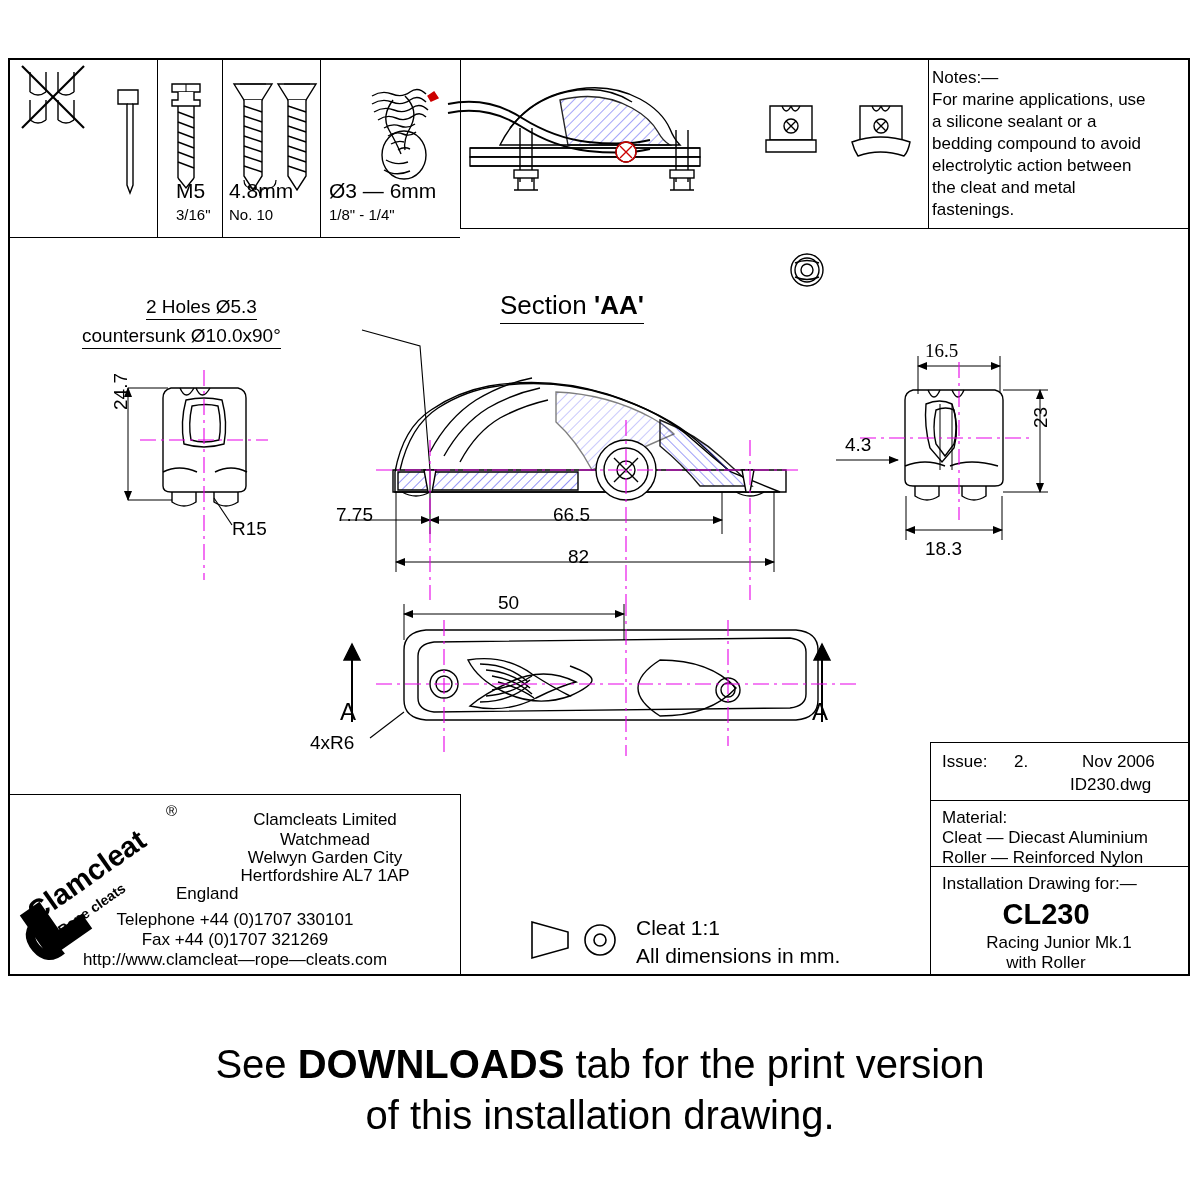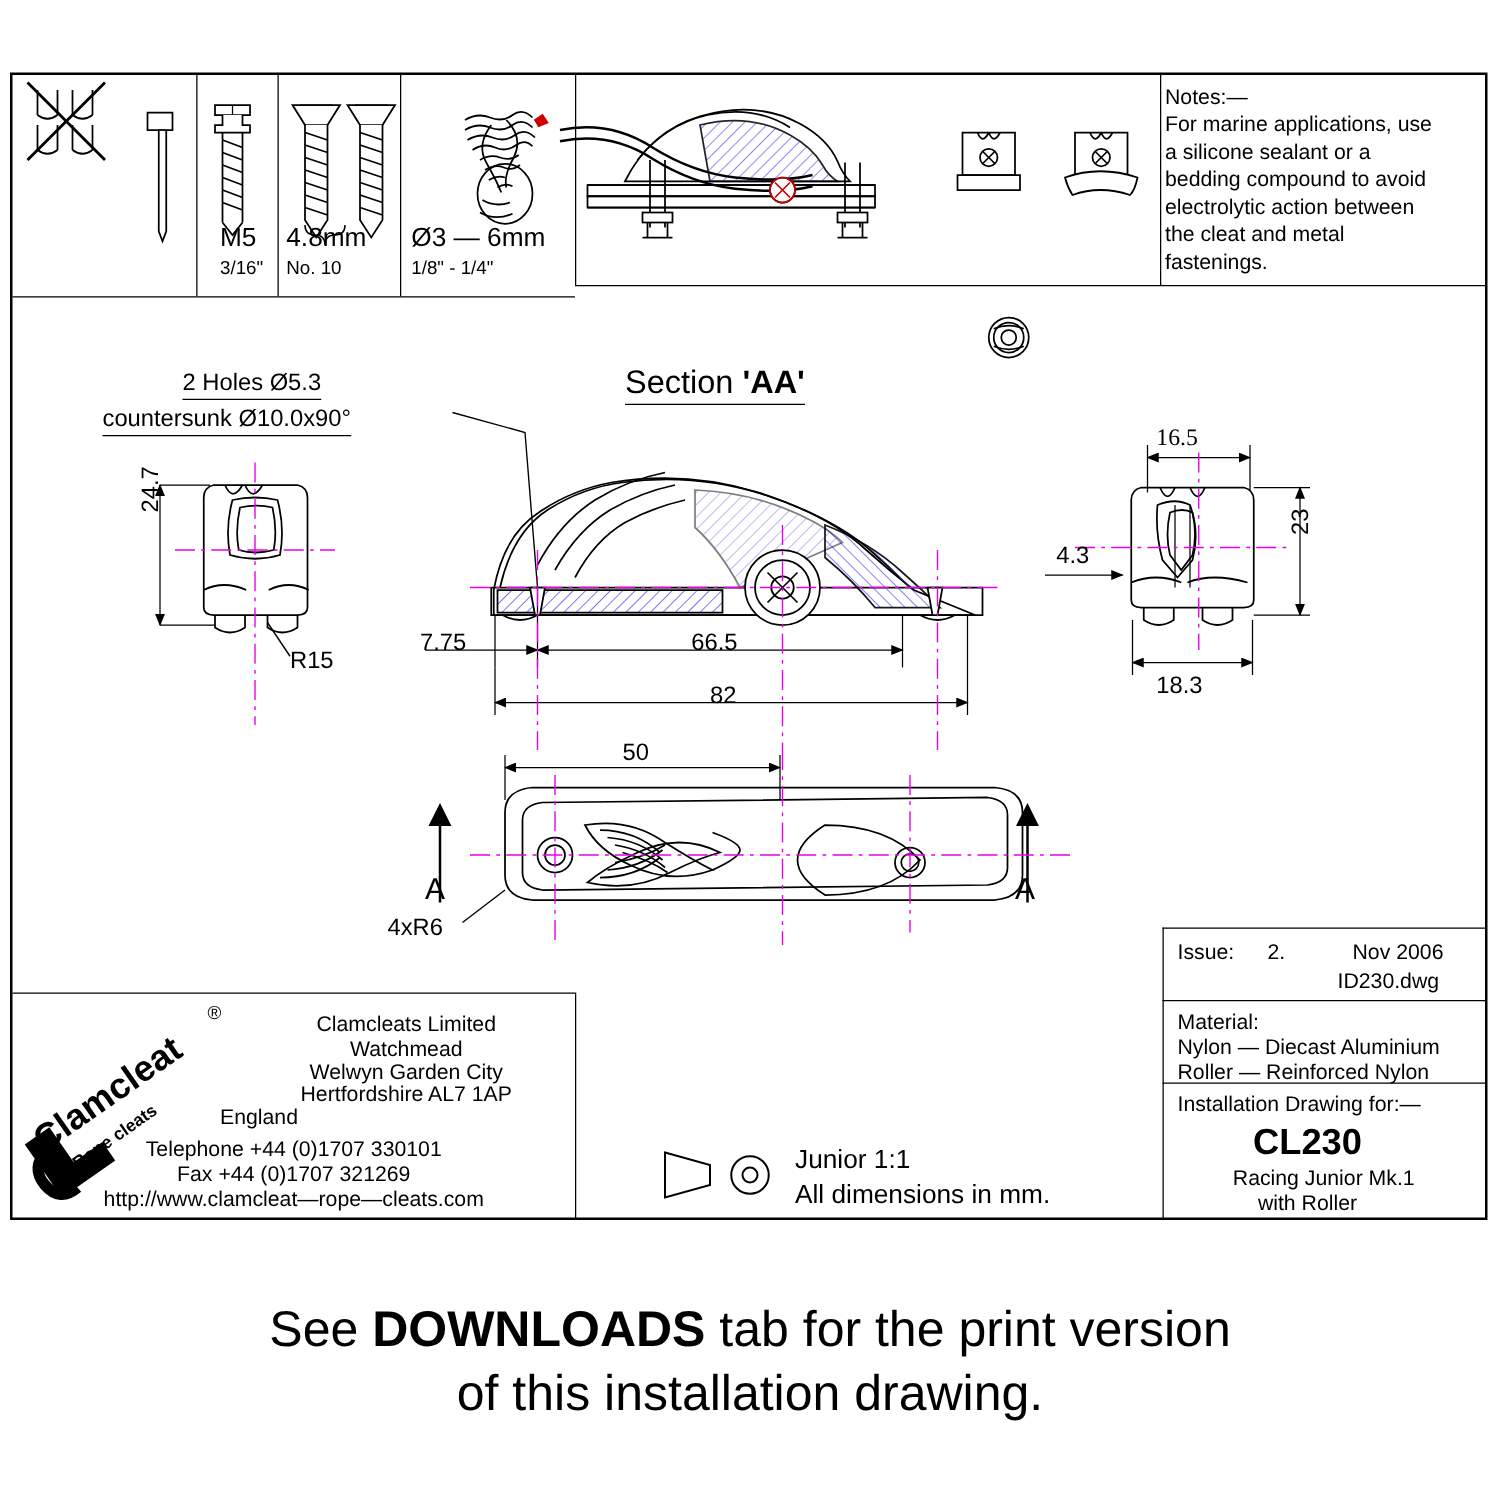--- a/index.html
+++ b/index.html
@@ -390,21 +390,21 @@
   <div class="ln vl" style="left:930px;top:742px;height:234px;"></div>
   <div class="ln hl" style="left:930px;top:800px;width:258px;"></div>
   <div class="ln hl" style="left:930px;top:866px;width:258px;"></div>
 
   <div class="t" style="left:942px;top:752px;font-size:17px;">Issue:</div>
   <div class="t" style="left:1014px;top:752px;font-size:17px;">2.</div>
   <div class="t" style="left:1082px;top:752px;font-size:17px;">Nov 2006</div>
   <div class="t" style="left:1070px;top:775px;font-size:17px;">ID230.dwg</div>
 
   <div class="t" style="left:942px;top:808px;font-size:17px;">Material:</div>
-  <div class="t" style="left:942px;top:828px;font-size:17px;">Nylon — Diecast Aluminium</div>
+  <div class="t" style="left:942px;top:828px;font-size:17px;">Cleat — Diecast Aluminium</div>
   <div class="t" style="left:942px;top:848px;font-size:17px;">Roller — Reinforced Nylon</div>
 
   <div class="t" style="left:942px;top:874px;font-size:17px;">Installation Drawing for:—</div>
   <div class="t ctr" style="left:930px;top:898px;width:232px;font-size:29px;font-weight:bold;text-align:center;">CL230</div>
   <div class="t ctr" style="left:930px;top:933px;width:258px;font-size:17px;">Racing Junior Mk.1</div>
   <div class="t ctr" style="left:930px;top:953px;width:232px;font-size:17px;">with Roller</div>
 
   <div class="ln hl" style="left:10px;top:794px;width:450px;"></div>
   <div class="ln vl" style="left:460px;top:794px;height:182px;"></div>
 
@@ -429,21 +429,21 @@
   <div class="t ctr" style="left:10px;top:930px;width:450px;font-size:17px;">Fax +44 (0)1707 321269</div>
   <div class="t ctr" style="left:10px;top:950px;width:450px;font-size:17px;">http://www.clamcleat—rope—cleats.com</div>
 
   <svg width="120" height="50" style="left:524px;top:912px;" viewBox="0 0 120 50">
     <g stroke="#000" fill="none" stroke-width="1.6">
       <path d="M8,10 L44,20 L44,36 L8,46 Z" fill="#fff"></path>
       <circle cx="76" cy="28" r="15"></circle>
       <circle cx="76" cy="28" r="6"></circle>
     </g>
   </svg>
-  <div class="t" style="left:636px;top:916px;font-size:21px;">Junior 1:1</div>
+  <div class="t" style="left:636px;top:916px;font-size:21px;">Cleat 1:1</div>
   <div class="t" style="left:636px;top:944px;font-size:21px;">All dimensions in mm.</div>
 
 </div>
 
 <div id="banner">
   <div class="l1"><span>See </span><b>DOWNLOADS</b><span> tab for the print version</span></div>
   <div class="l2">of this installation drawing.</div>
 </div>
 
 </body></html>

